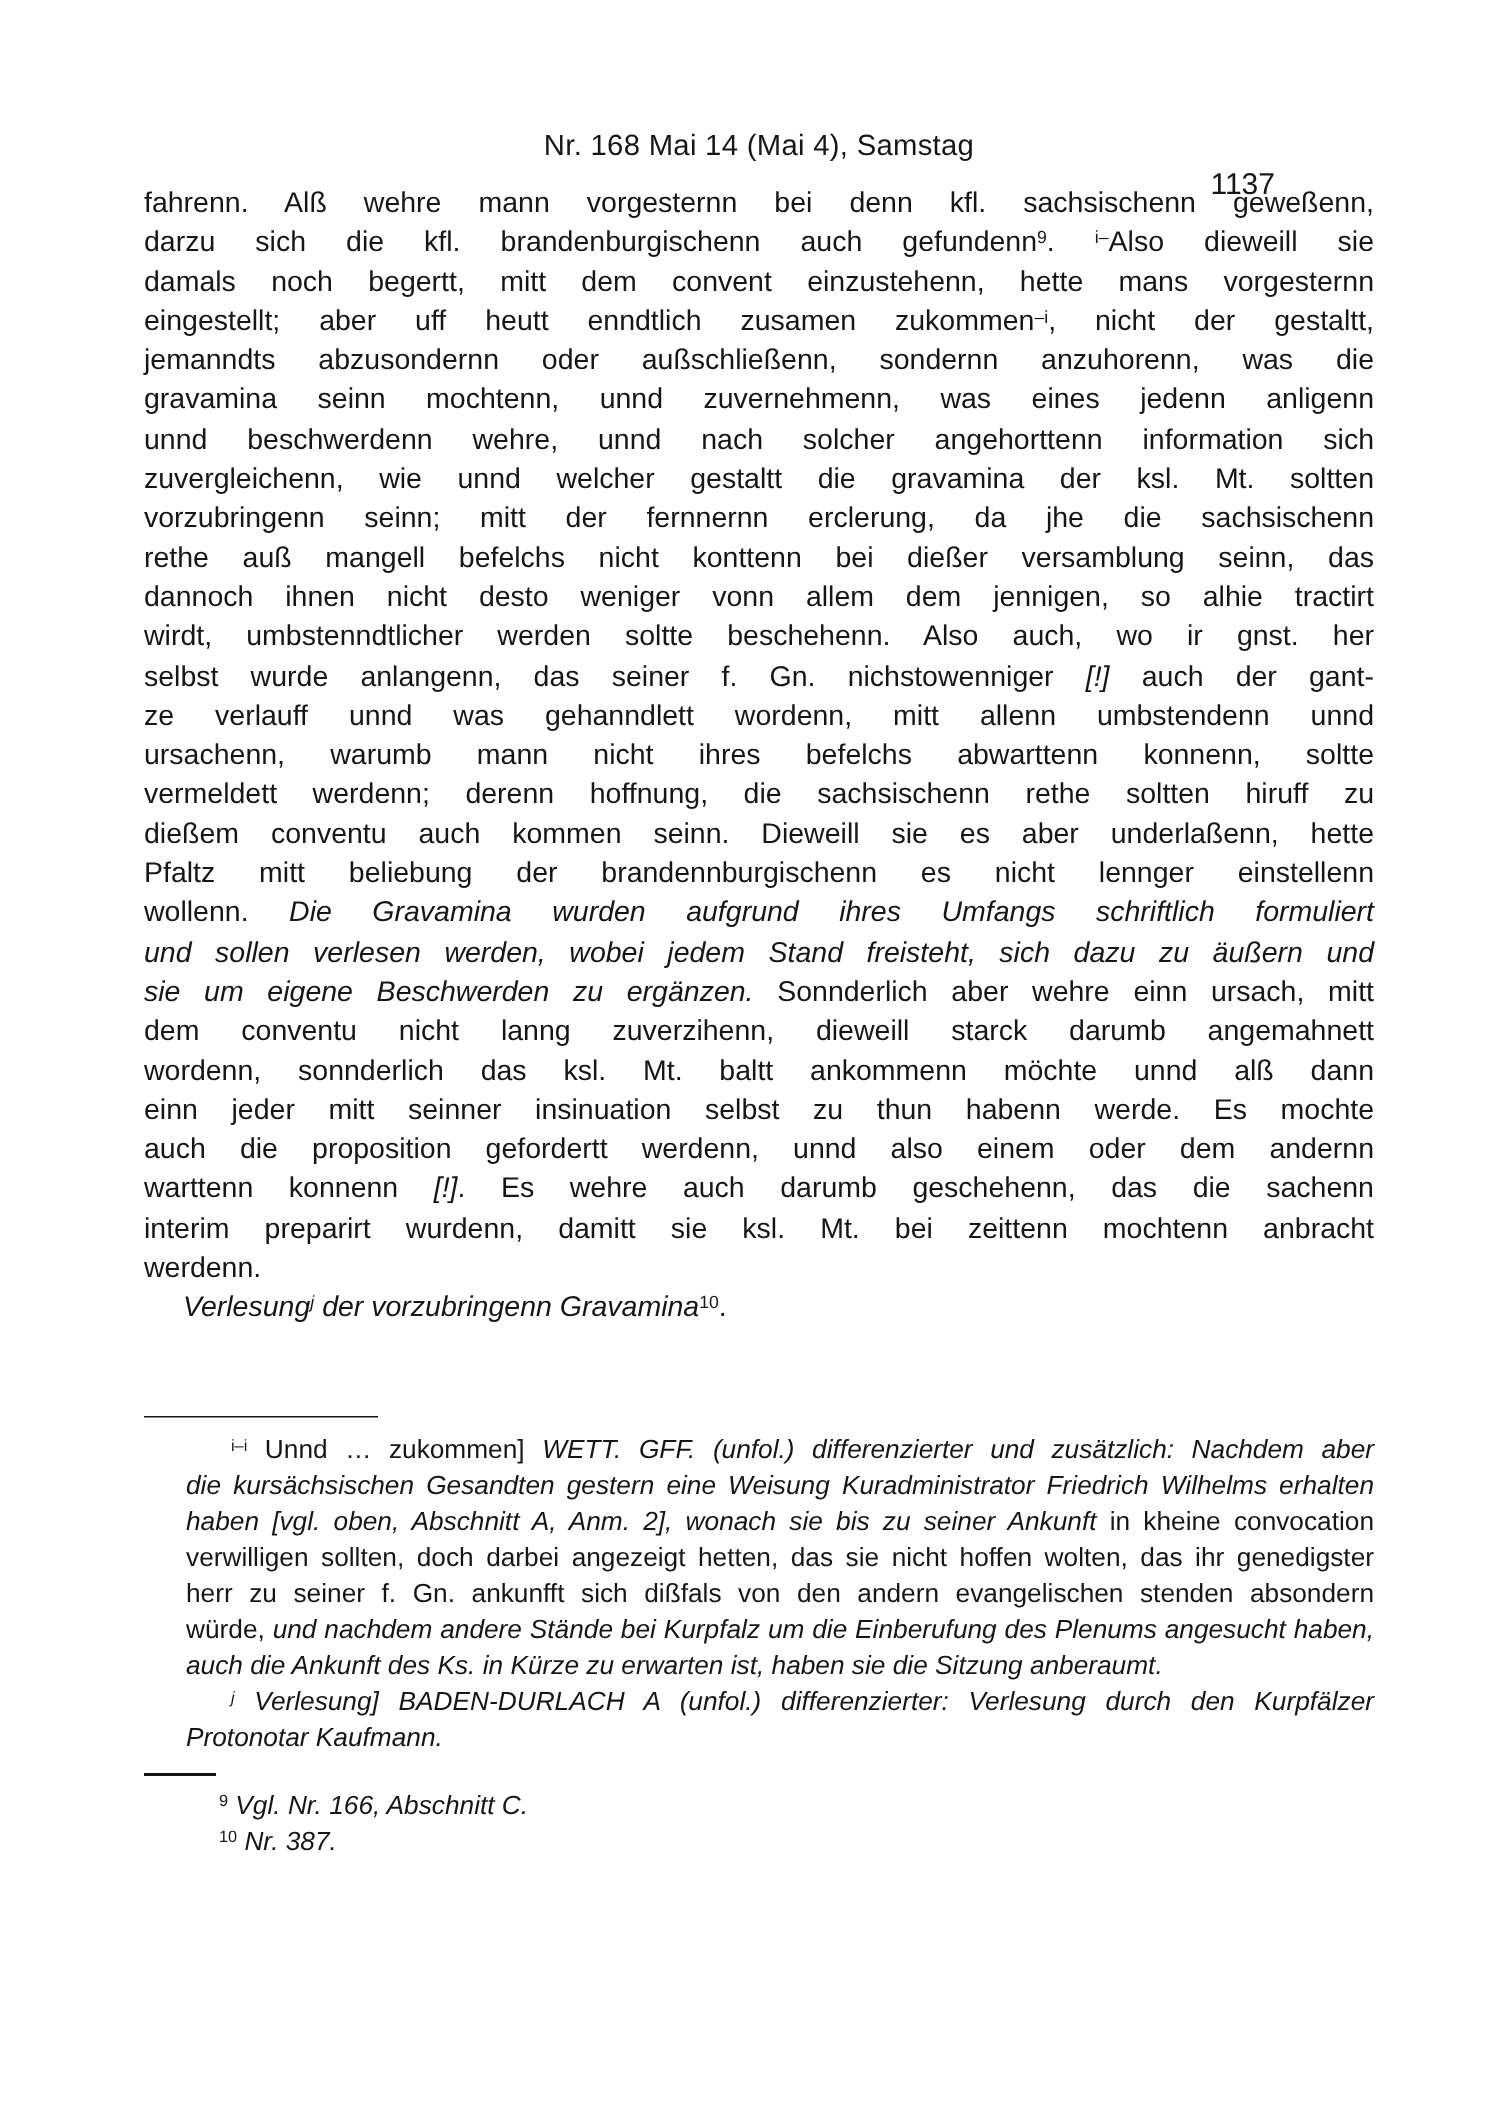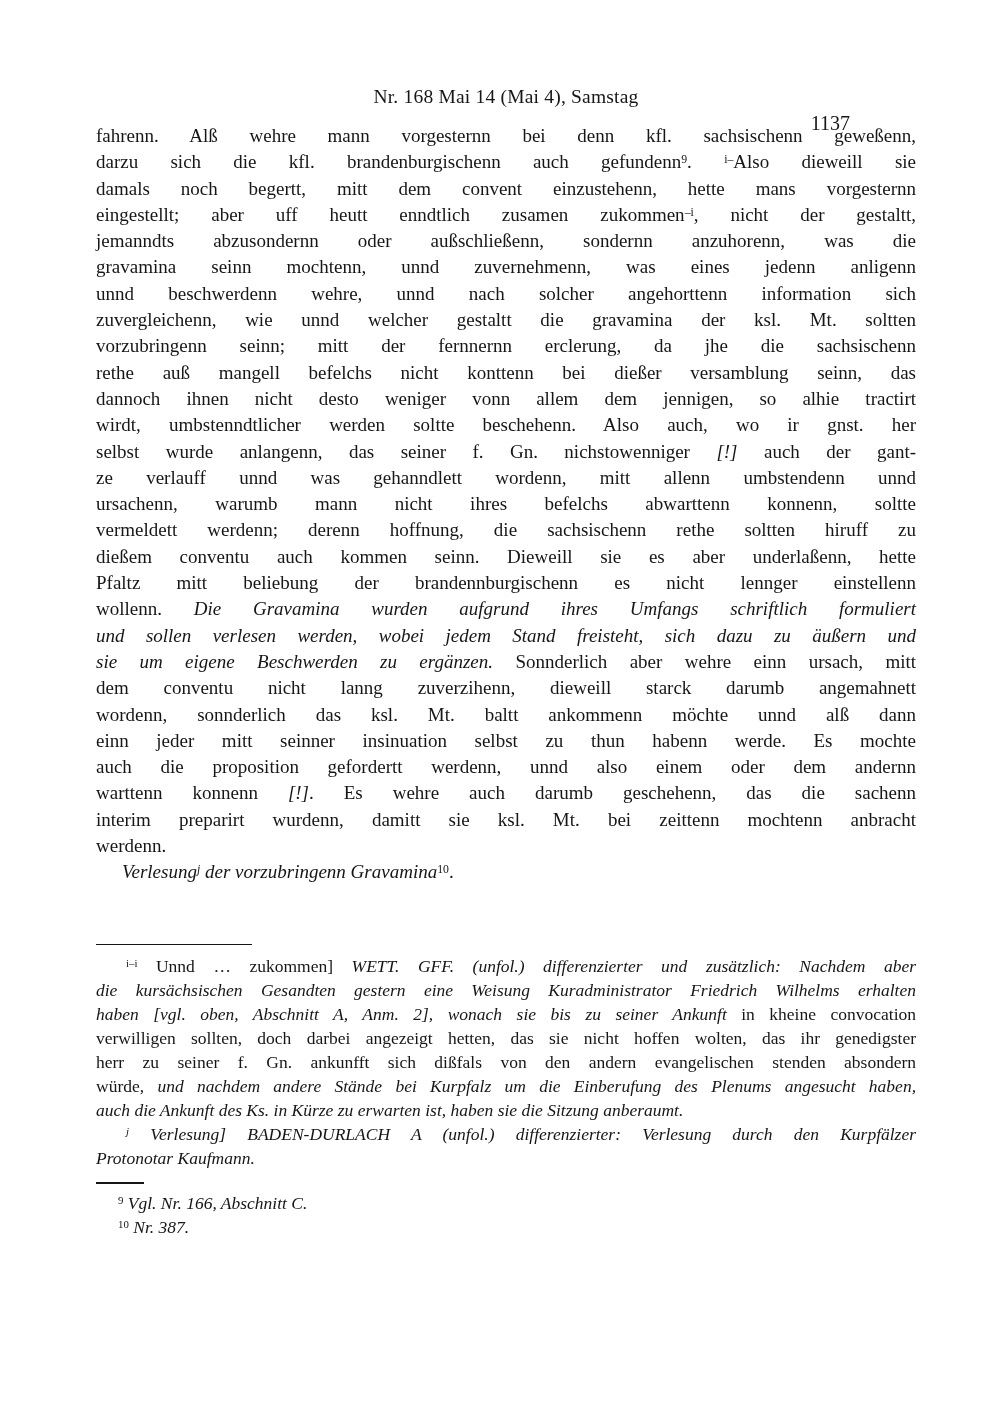--- a/index.html
+++ b/index.html
@@ -2,21 +2,21 @@
 <html lang="de"><head>
 <meta charset="utf-8">
 <style>
   html,body { margin:0; padding:0; }
   body { background:#ffffff; }
   .page {
     position:relative;
     width:1004px; height:1418px;
     background:var(--paper,#ffffff);
     color:var(--ink,#161616);
-    font-family:Liberation Serif, serif;
+    font-family:Liberation Sans, sans-serif;
     overflow:hidden;
   }
   .column {
     position:absolute;
     left:96px; top:84px;
     width:820px;
   }
   .running-header { position:relative; height:26px; margin-bottom:13px; }
   .running-title {
     position:absolute; left:0; right:0; top:2px;
@@ -38,21 +38,21 @@
   .i { font-style:italic; }
   .s, .si {
     font-size:0.62em;
     position:relative; top:-0.45em;
     line-height:0;
   }
   .si { font-style:italic; }
   .fn-rule { height:1.5px; background:var(--ink,#161616); }
   .rule-alpha { width:156px; margin:58px 0 9px 0; }
   .rule-num   { width:48px;  margin:12px 0 7px 0; }
-  .fn .tl { font-size:17.5px; line-height:24px; }
+  .fn .tl { font-size:17.5px; line-height:24px;margin-left:28px; }
   .fn .tl.indent { text-indent:30px; }
   .fn-num .tl.indent { text-indent:22px; }
 </style>
 </head>
 <body>
 
 <div class="page" style="--paper: #ffffff; --ink: #161616;">
   <div class="column">
 
     <div class="running-header">

